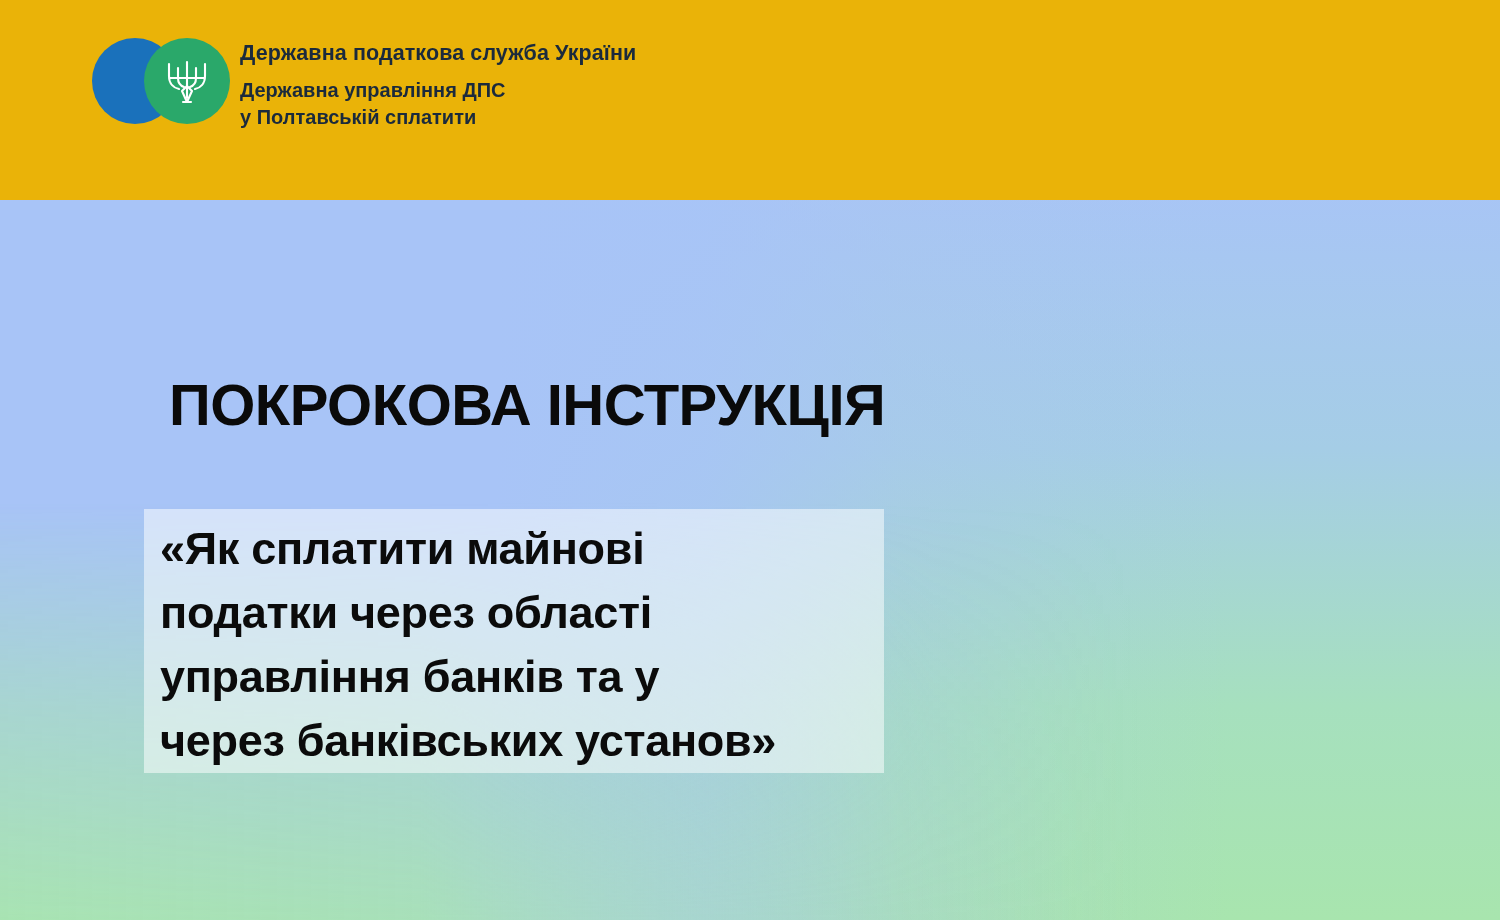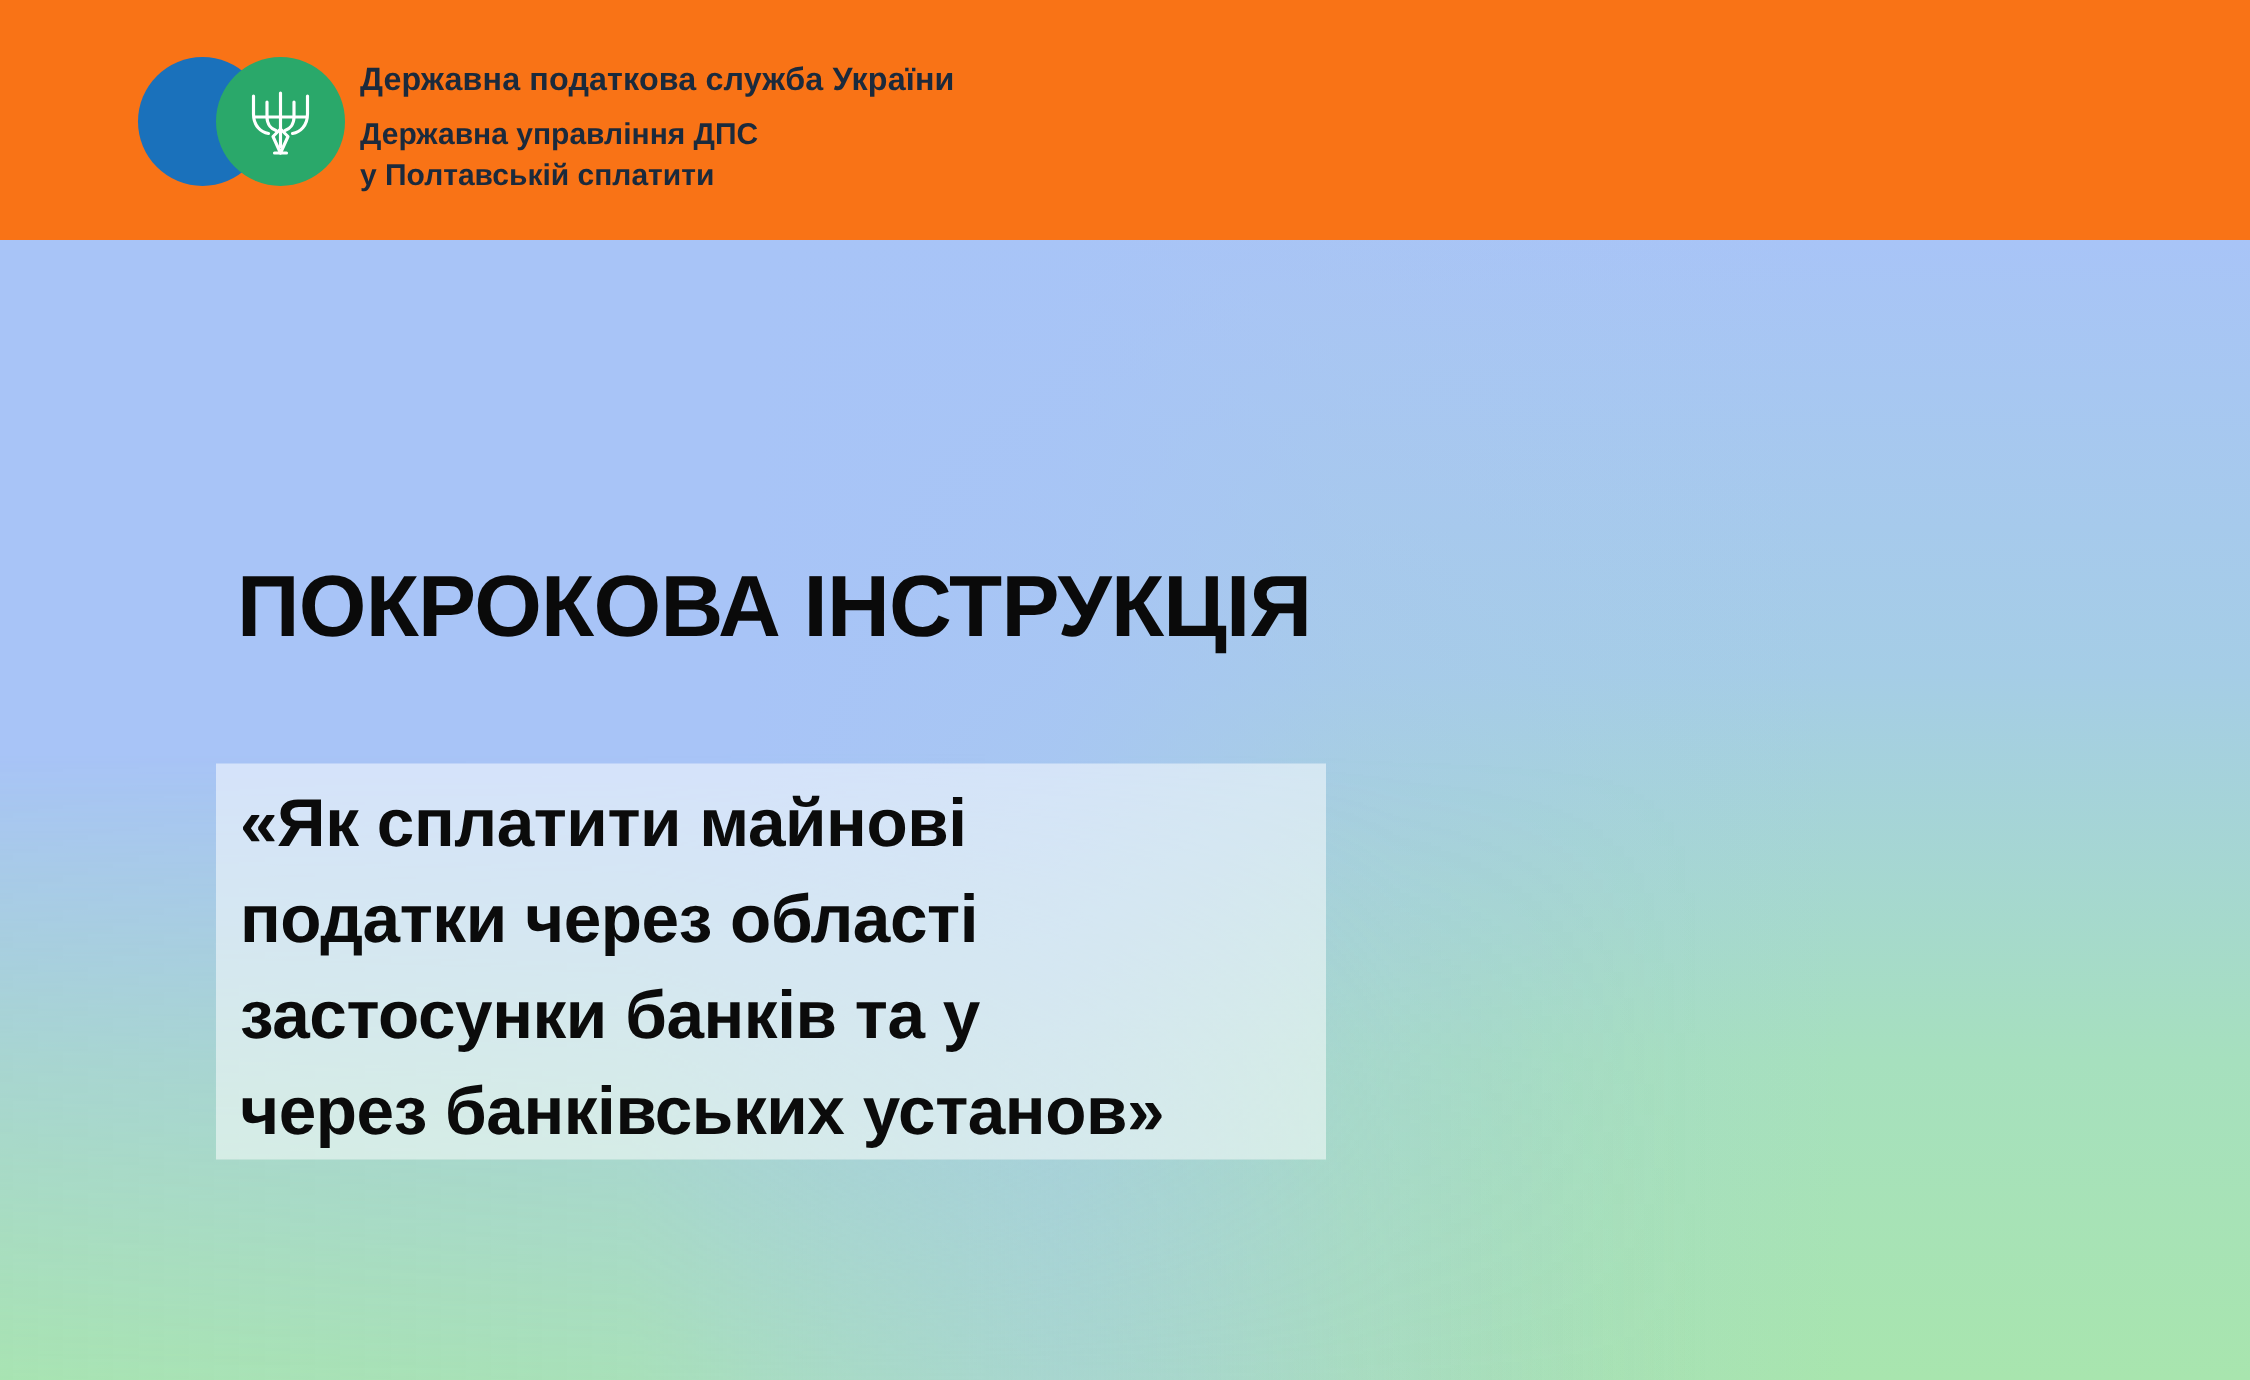--- a/index.html
+++ b/index.html
@@ -14,22 +14,22 @@
     overflow: hidden;
     font-family: "Liberation Sans", "DejaVu Sans", sans-serif;
     background: #ffffff;
   }
 
   
   .header-band {
     position: absolute;
     left: 0; top: 0;
     width: 1500px;
-    height: 160px;
-    background: #f97316;
+    height: 200px;
+    background: #eab308;
     z-index: 40;
   }
   .logo-block {
     position: absolute;
     left: 92px;
     top: 38px;
     display: flex;
     align-items: flex-start;
   }
   .logo-marks {
@@ -139,21 +139,21 @@
     width: 780px;
     z-index: 30;
     color: #0a0a0a;
     font-family: "Liberation Sans Narrow", "Liberation Sans", "DejaVu Sans", sans-serif;
     font-size: 58px;
     font-weight: 700;
     line-height: 1.13;
     letter-spacing: -0.5px;
     text-transform: uppercase;
   }
-  .headline-line { display: block; white-space: nowrap; }
+  .headline-line { display: block; white-space: nowrap; margin-left: 11px; }
 
   .subtitle-box {
     position: absolute;
     left: 144px;
     top: 509px;
     width: 740px;
     height: 264px;
     background: rgba(255,255,255,0.52);
     z-index: 25;
   }
@@ -367,21 +367,21 @@
 
   <div class="subtitle-box"></div>
 
   <div class="headline">
     <span class="headline-line">ПОКРОКОВА ІНСТРУКЦІЯ</span>
   </div>
 
   <div class="subtitle">
     <span class="subtitle-line">«Як сплатити майнові</span>
     <span class="subtitle-line">податки через області</span>
-    <span class="subtitle-line">застосунки банків та у</span>
+    <span class="subtitle-line">управління банків та у</span>
     <span class="subtitle-line">через банківських установ»</span>
   </div>
 
   <div class="header-band">
     <div class="logo-block">
 
       <div class="logo-marks">
         <div class="logo-circle-blue"></div>
         <div class="logo-circle-green"></div>
         <svg class="trident" viewBox="0 0 46 48">

